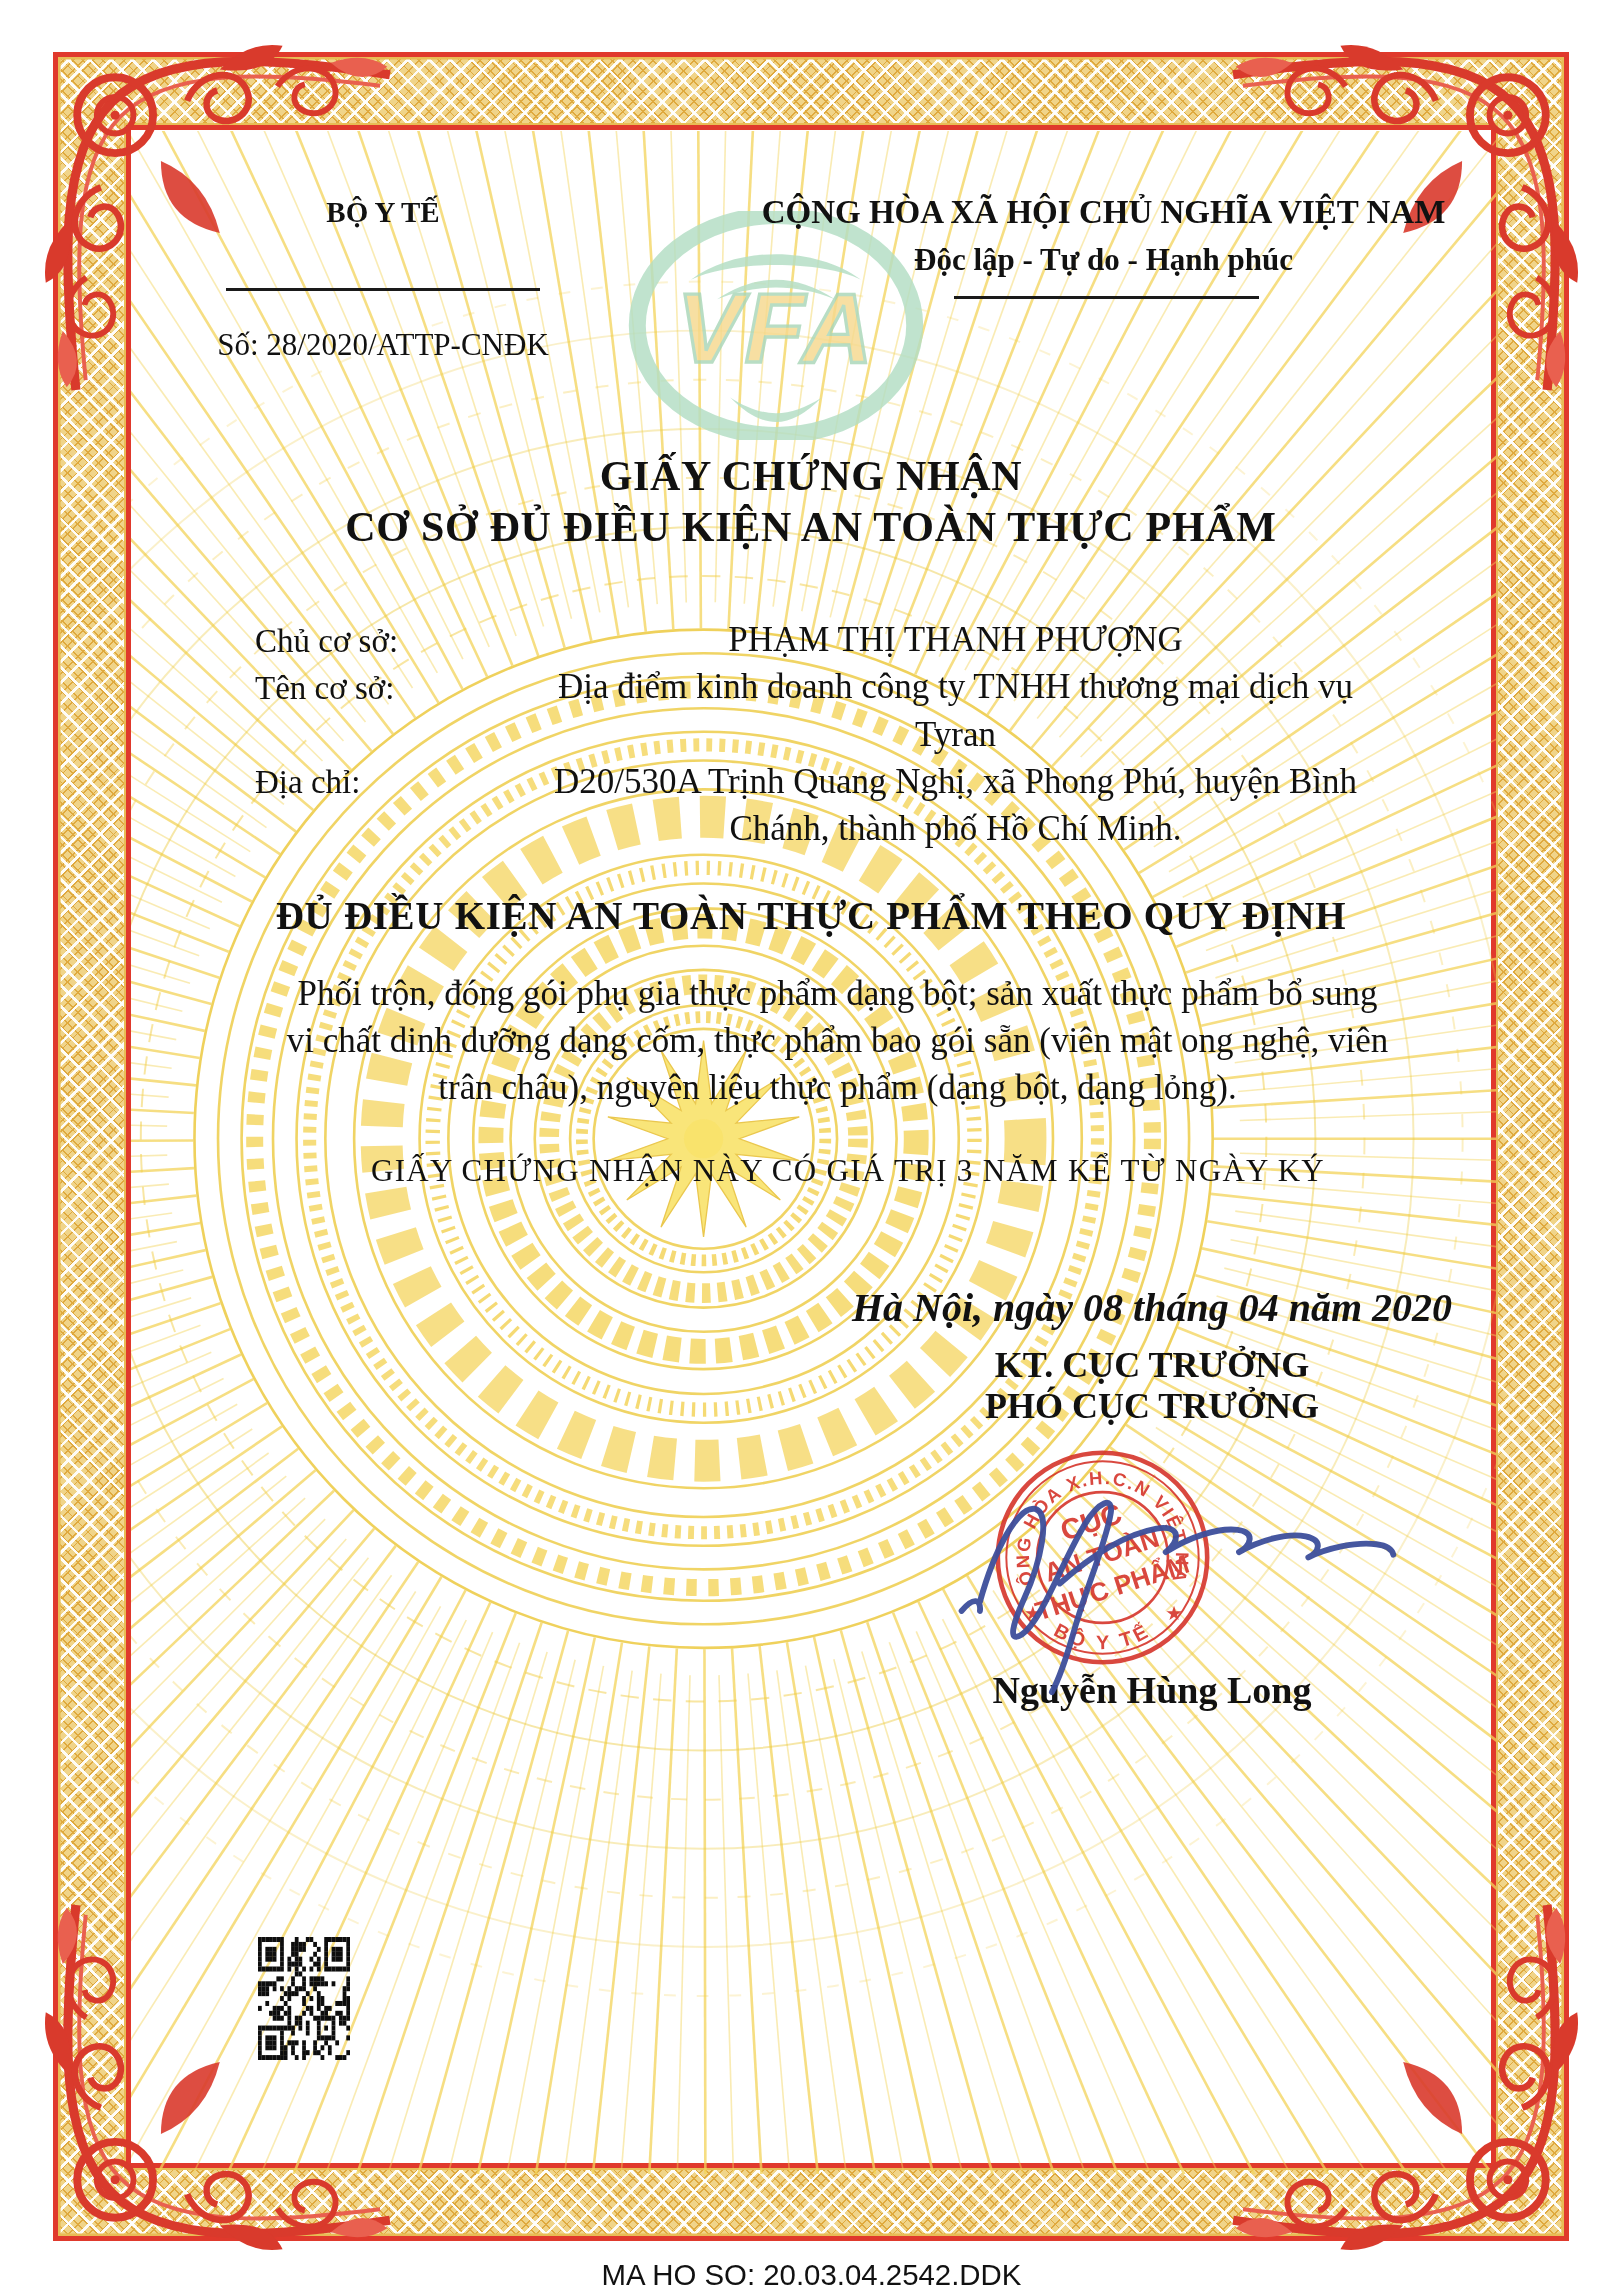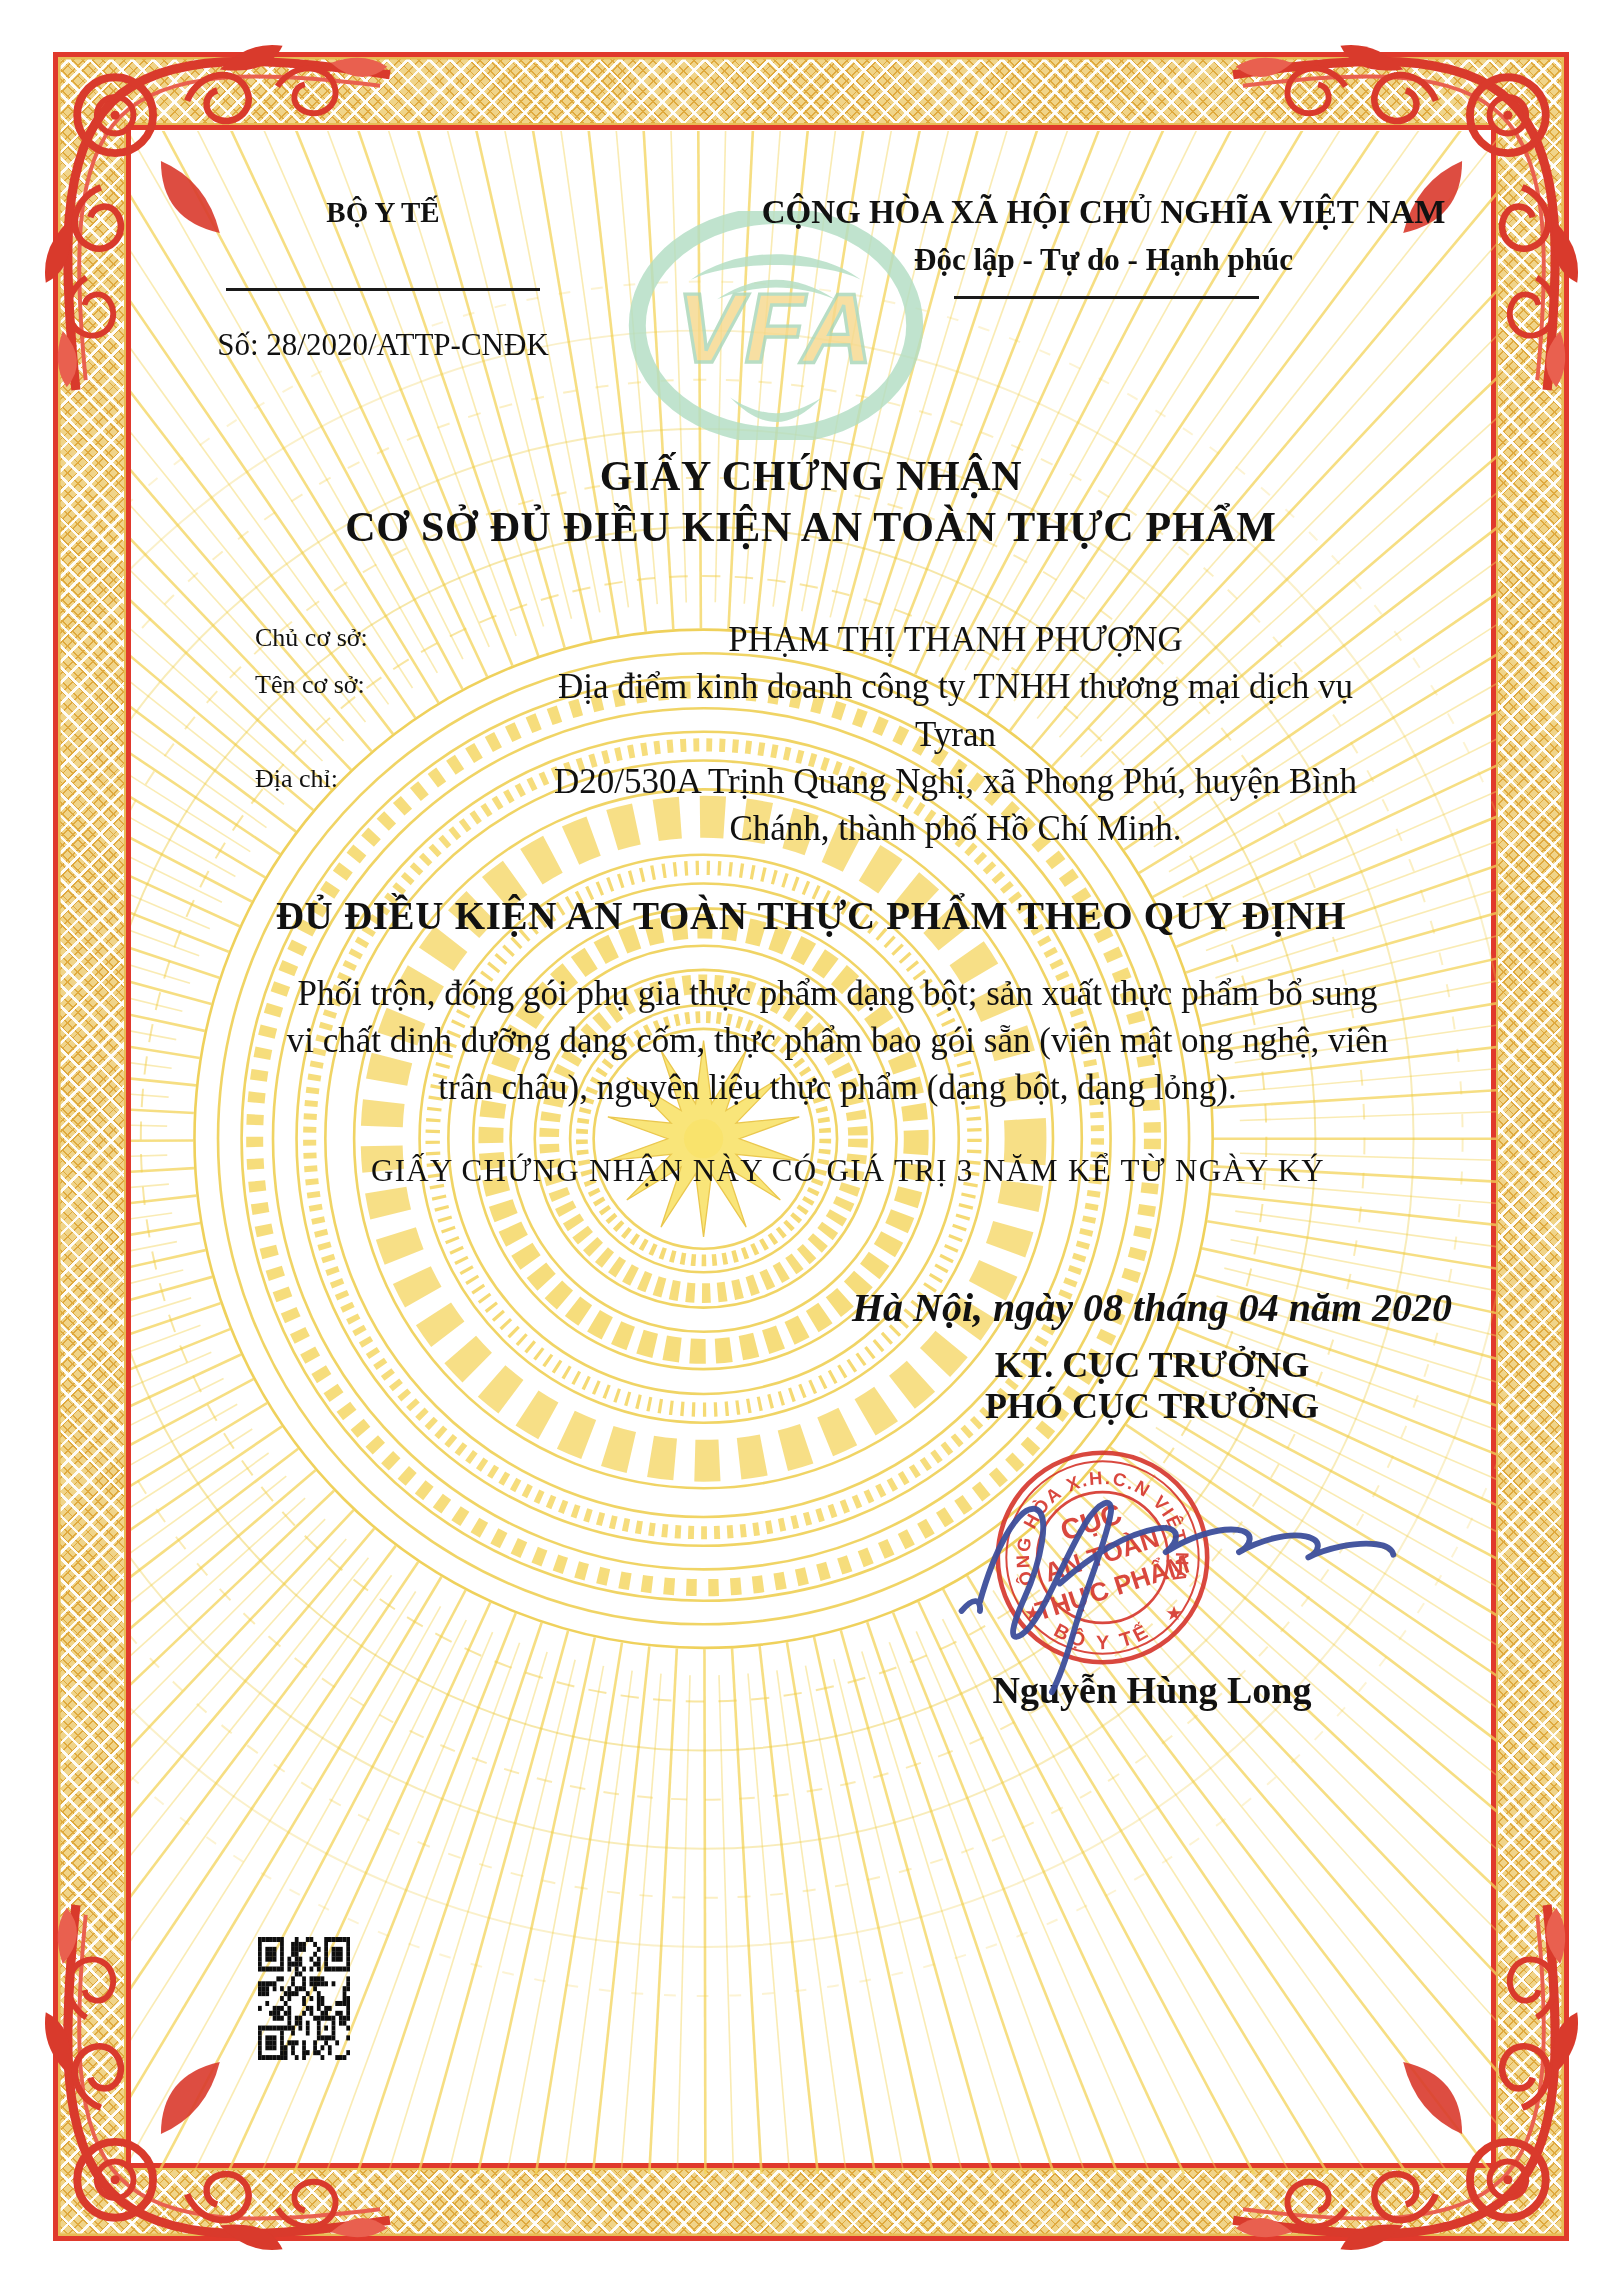--- a/index.html
+++ b/index.html
@@ -21,21 +21,21 @@
   .corners{position:absolute;left:0;top:0;z-index:4;pointer-events:none;}
   .vfa{position:absolute;left:622px;top:211px;z-index:3;pointer-events:none;}
   
   .abs{position:absolute;z-index:5;text-align:center;line-height:1.12;}
   .b{font-weight:bold;}
   .hdr-l{left:154px;width:458px;}
   .hdr-r{left:732px;width:743px;}
   .rule{position:absolute;height:2.6px;background:#1a1a1a;z-index:5;}
   .f44{font-size:29px;} .f48{font-size:31px;} .f50{font-size:33px;} .f52{font-size:34px;} .f55{font-size:36px;} .f58{font-size:38px;} .f60{font-size:39px;} .f64{font-size:42px;}
   .titlebox{left:126px;width:1370px;letter-spacing:0.7px;}
-  .label{left:255px;width:275px;text-align:left;font-size:26px;}
+  .label{left:255px;width:275px;text-align:left;font-size:33px;}
   .valcol{left:419px;width:1073px;font-size:35px;text-align:center;}
   .scope{left:183px;width:1309px;font-size:35px;}
   .validity{left:126px;width:1370px;font-size:31px;letter-spacing:1.3px;padding-left:37px;}
   .signcol{left:805px;width:694px;}
   .date{font-style:italic;font-weight:bold;font-size:40px;}
   .caption{left:0;width:1623px;font-size:29.4px;font-family:"Liberation Sans","DejaVu Sans",sans-serif;}
   .stamp{position:absolute;left:988px;top:1443px;z-index:5;}
   .sig{position:absolute;left:942px;top:1459px;z-index:6;}
   .qr{position:absolute;left:258px;top:1937px;z-index:5;}
 </style>
@@ -706,15 +706,16 @@
       <rect x="6" y="24" width="1.02" height="1.02" fill="#0d0d0d"></rect>
       <rect x="7" y="24" width="1.02" height="1.02" fill="#0d0d0d"></rect>
       <rect x="10" y="24" width="1.02" height="1.02" fill="#0d0d0d"></rect>
       <rect x="12" y="24" width="1.02" height="1.02" fill="#0d0d0d"></rect>
       <rect x="17" y="24" width="1.02" height="1.02" fill="#0d0d0d"></rect>
       <rect x="21" y="24" width="1.02" height="1.02" fill="#0d0d0d"></rect>
       <rect x="22" y="24" width="1.02" height="1.02" fill="#0d0d0d"></rect>
       <rect x="23" y="24" width="1.02" height="1.02" fill="#0d0d0d"></rect>
     </svg>
 
+  <div class="abs caption" style="top:2259px">MA HO SO: 20.03.04.2542.DDK</div>
 
 </div>
 
 
 </body></html>

